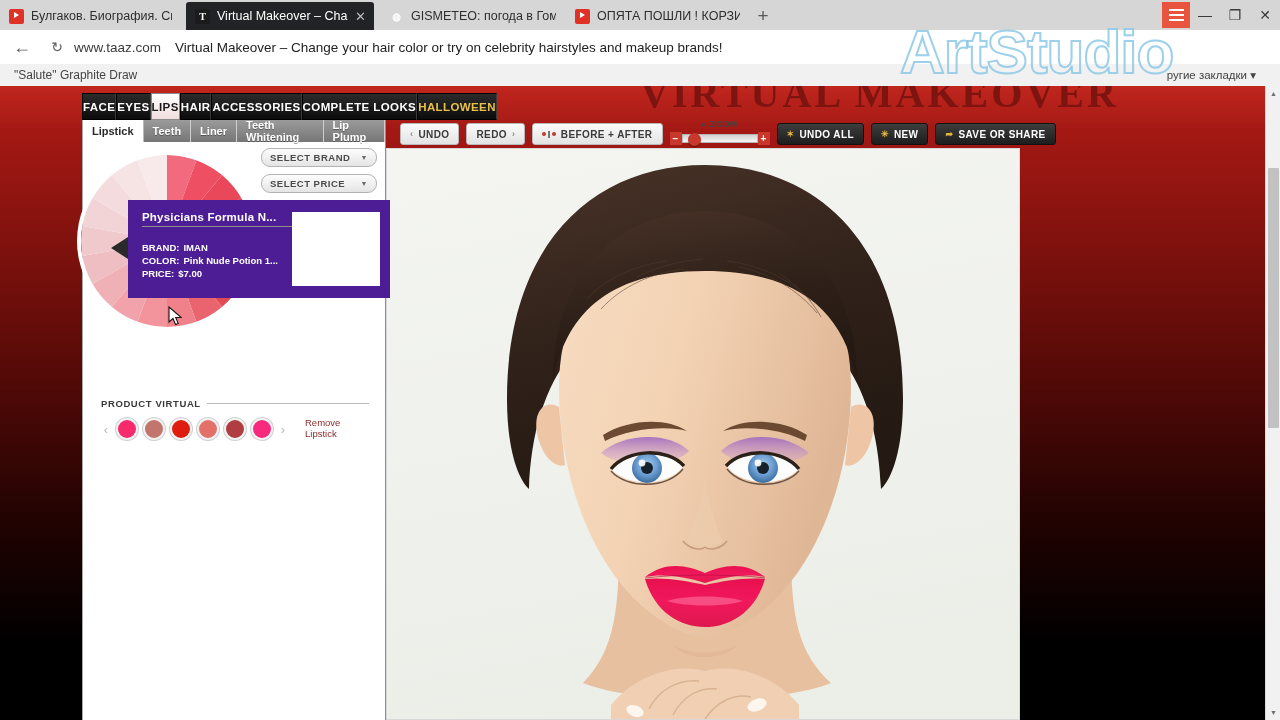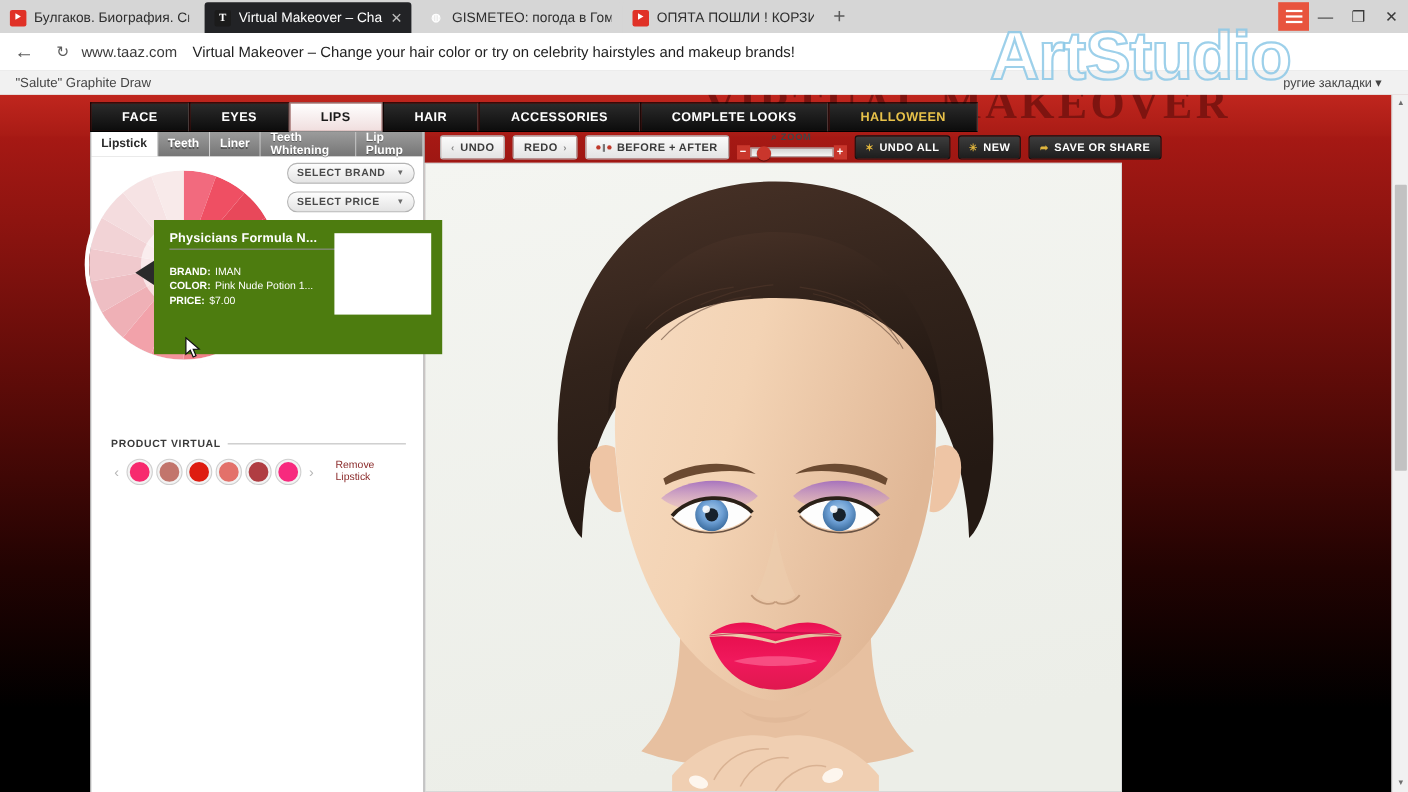--- a/index.html
+++ b/index.html
@@ -59,21 +59,21 @@
     background:linear-gradient(to bottom,#c0261e,#a81b15);
   }
   #banner-word{
     position:absolute; left:640px; top:-16px; font-size:40px; letter-spacing:3px;
     font-weight:bold; color:#7e1410; font-family:"Liberation Serif", serif; white-space:nowrap;
   }
 
   
   #mainnav{ position:absolute; left:82px; top:7px; height:27px; display:flex; z-index:10;}
   .navtab{
-    height:27px; padding:0 28px; display:flex; align-items:center; justify-content:center;
+    height:27px; padding:0 0; display:flex; align-items:center; justify-content:center;
     background:linear-gradient(to bottom,#2b2b2b,#0c0c0c);
     color:#fff; font-size:11.5px; font-weight:bold; letter-spacing:.4px;
     border:1px solid #000; border-right:1px solid #3d3d3d;
   }
   .navtab.sel{ background:linear-gradient(to bottom,#fff,#f0dede); color:#1a1a1a; border:1px solid #8b8b8b;}
   .navtab.hall{ color:#e8c24a; }
 
   
   #left-panel{
     position:absolute; left:82px; top:34px; width:304px; height:600px;
@@ -102,37 +102,37 @@
   
   #wheel-wrap{ position:absolute; left:-2px; top:35px; width:172px; height:172px; }
   #wheel{ width:172px; height:172px; border-radius:50%; overflow:hidden;
       box-shadow:0 0 0 4px #fff, 0 1px 3px rgba(0,0,0,.3); position:relative;}
   #wheel svg{ display:block; }
   #wheel-hole{ position:absolute; left:50%; top:50%; transform:translate(-50%,-50%);
       width:78px; height:78px; border-radius:50%; background:rgba(255,255,255,.58);}
 
   
   #tooltip{
-    position:absolute; left:57px; top:80px; width:262px; height:122px;
-    background:#4d7c0f; color:#fff; z-index:20;
+    position:absolute; left:45px; top:80px; width:262px; height:98px;
+    background:#4c1d95; color:#fff; z-index:20;
   }
   #tooltip:before{
     content:""; position:absolute; left:-17px; top:37px;
     border-top:11px solid transparent; border-bottom:11px solid transparent;
     border-right:17px solid #2a2a2a;
   }
   #tt-title{
     position:absolute; left:14px; top:11px; width:152px;
     font-size:11.5px; font-weight:bold; color:#fff;
     border-bottom:1px solid #8e8e8e; padding-bottom:3px; letter-spacing:.2px;
     white-space:nowrap; overflow:hidden;
   }
   .tt-row{ position:absolute; left:14px; font-size:9.5px; white-space:nowrap;}
   .tt-row b{ font-weight:bold; }
-  .tt-row span{ font-weight:normal; margin-left:4px;}
+  .tt-row span{ font-weight:bold; margin-left:4px;}
   #tt-swatch{ position:absolute; right:10px; top:12px; width:88px; height:74px; background:#fff;}
 
   
   #ph-wrap{ position:absolute; left:18px; top:278px; width:268px;}
   #ph-head{ display:flex; align-items:center; gap:6px;}
   #ph-title{ font-size:9.5px; font-weight:bold; color:#3a3a3a; letter-spacing:.6px; white-space:nowrap;}
   #ph-rule{ flex:1 1 auto; height:1px; background:#bdbdbd;}
   #ph-row{ display:flex; align-items:center; margin-top:9px; gap:5px;}
   .ph-arrow{ font-size:13px; color:#b8b8b8; width:10px; text-align:center;}
   .ph-sw{ width:22px; height:22px; border-radius:50%; border:2px solid #f3f3f3; box-shadow:0 0 0 1px #cfcfcf;}

